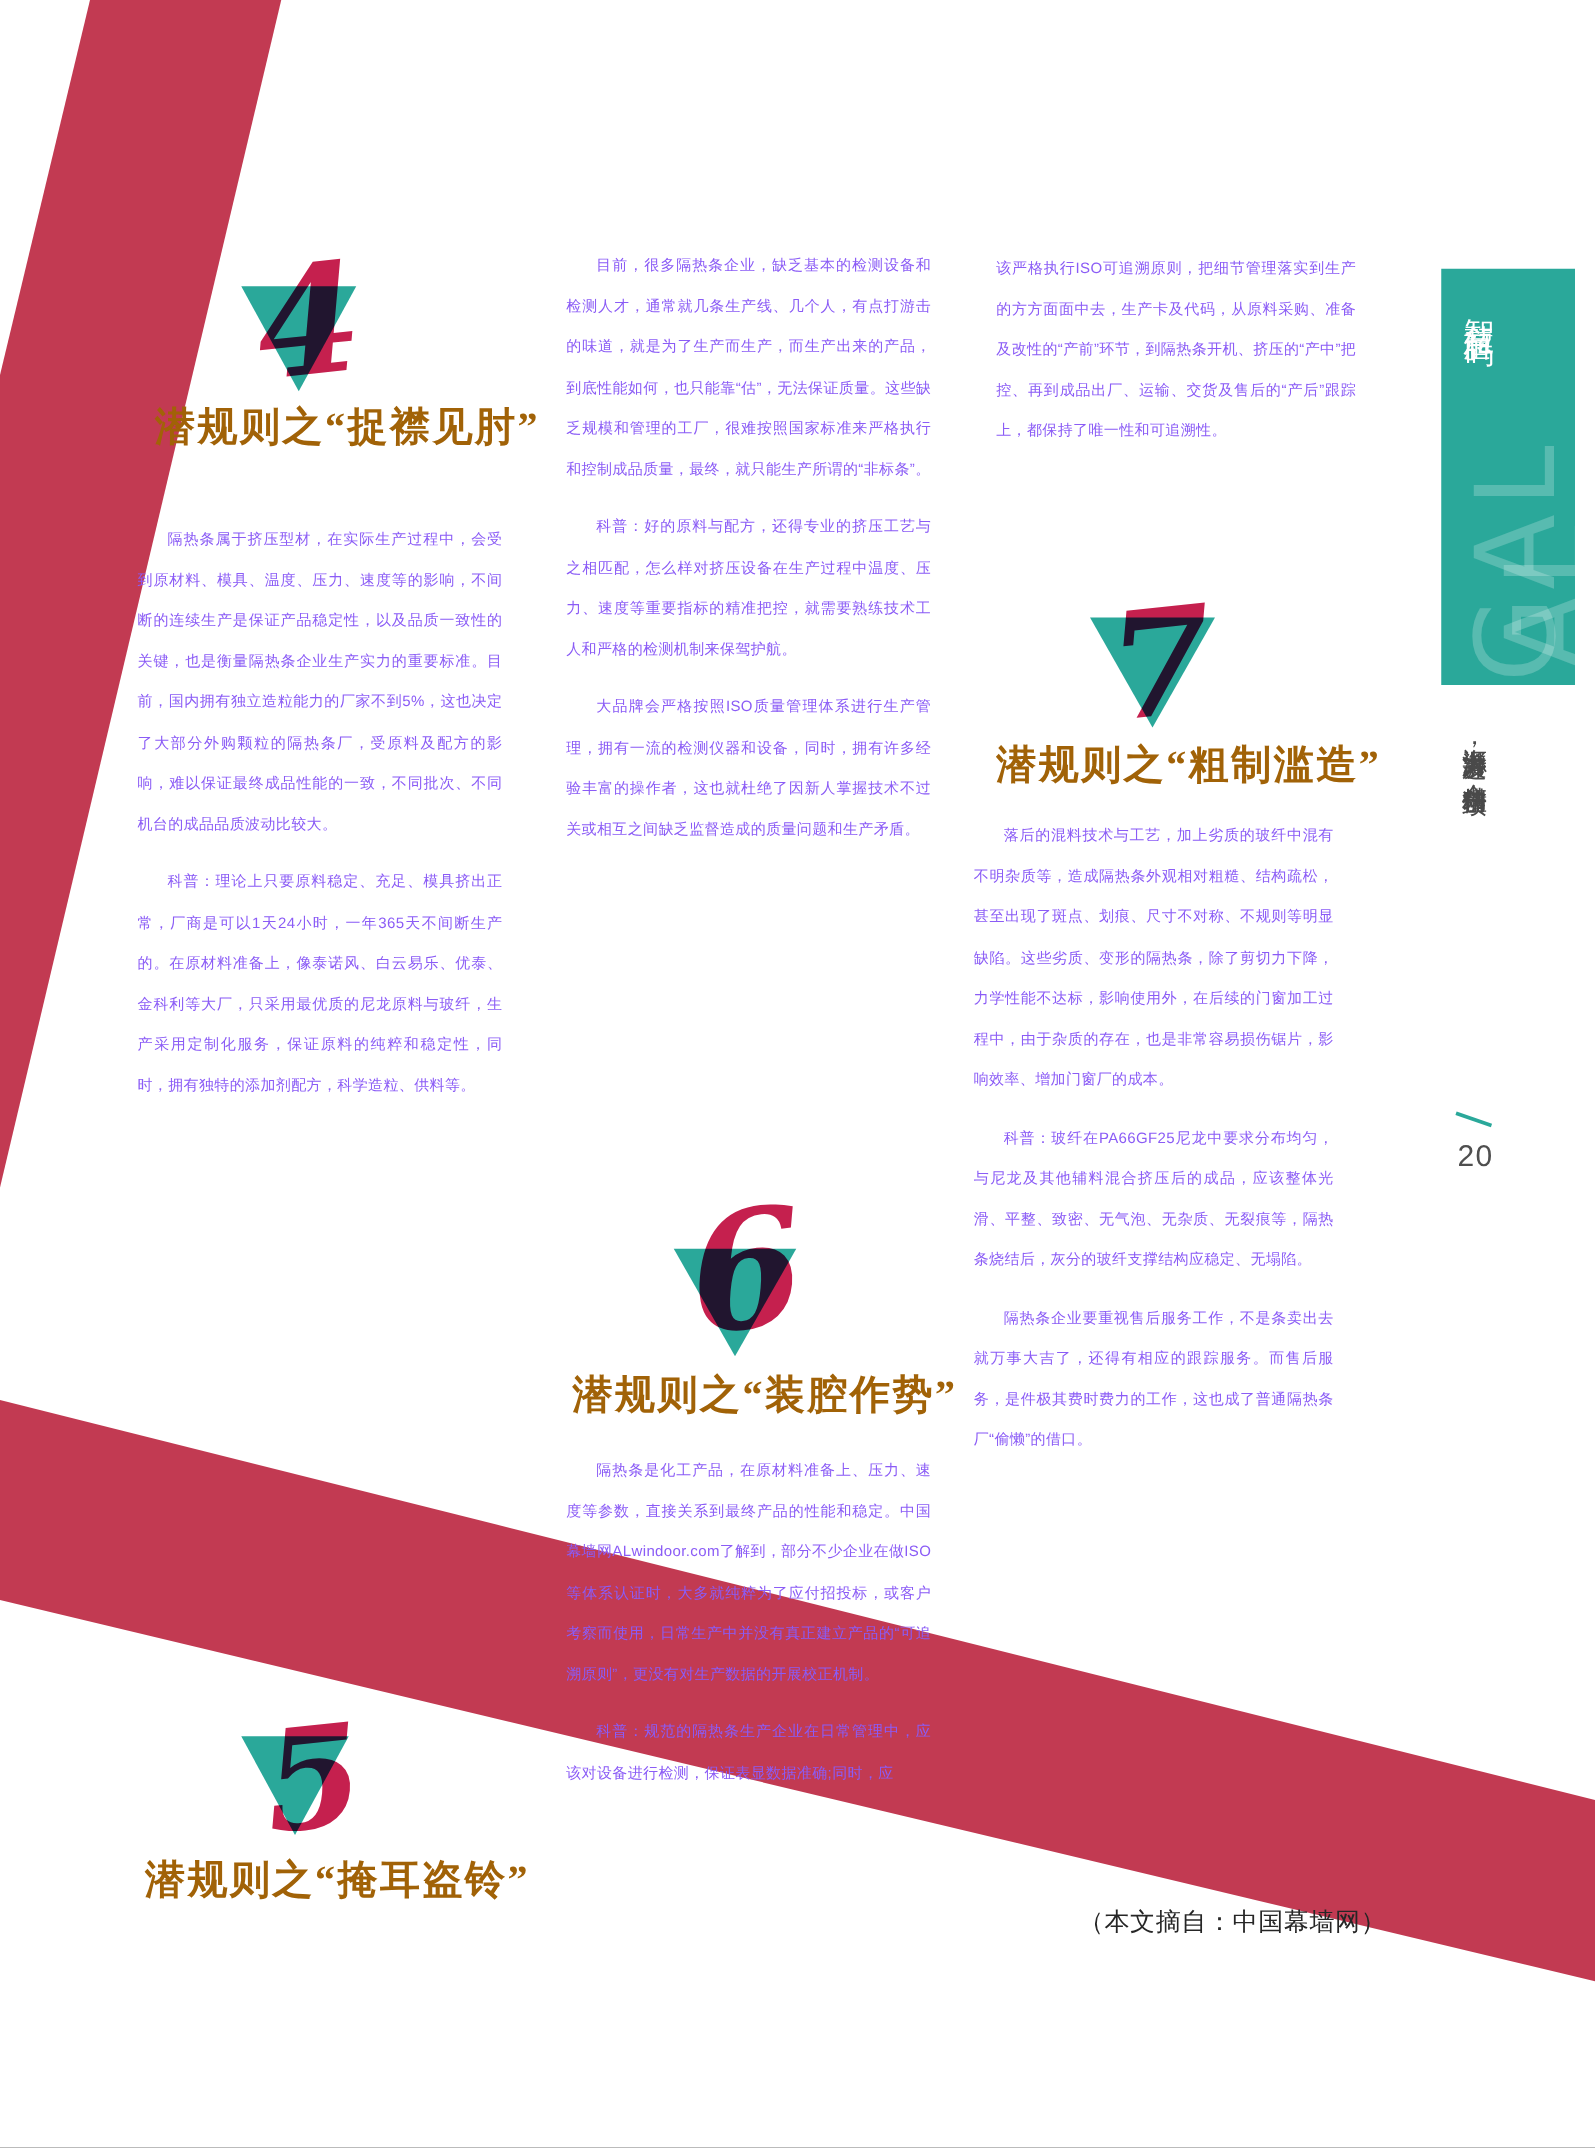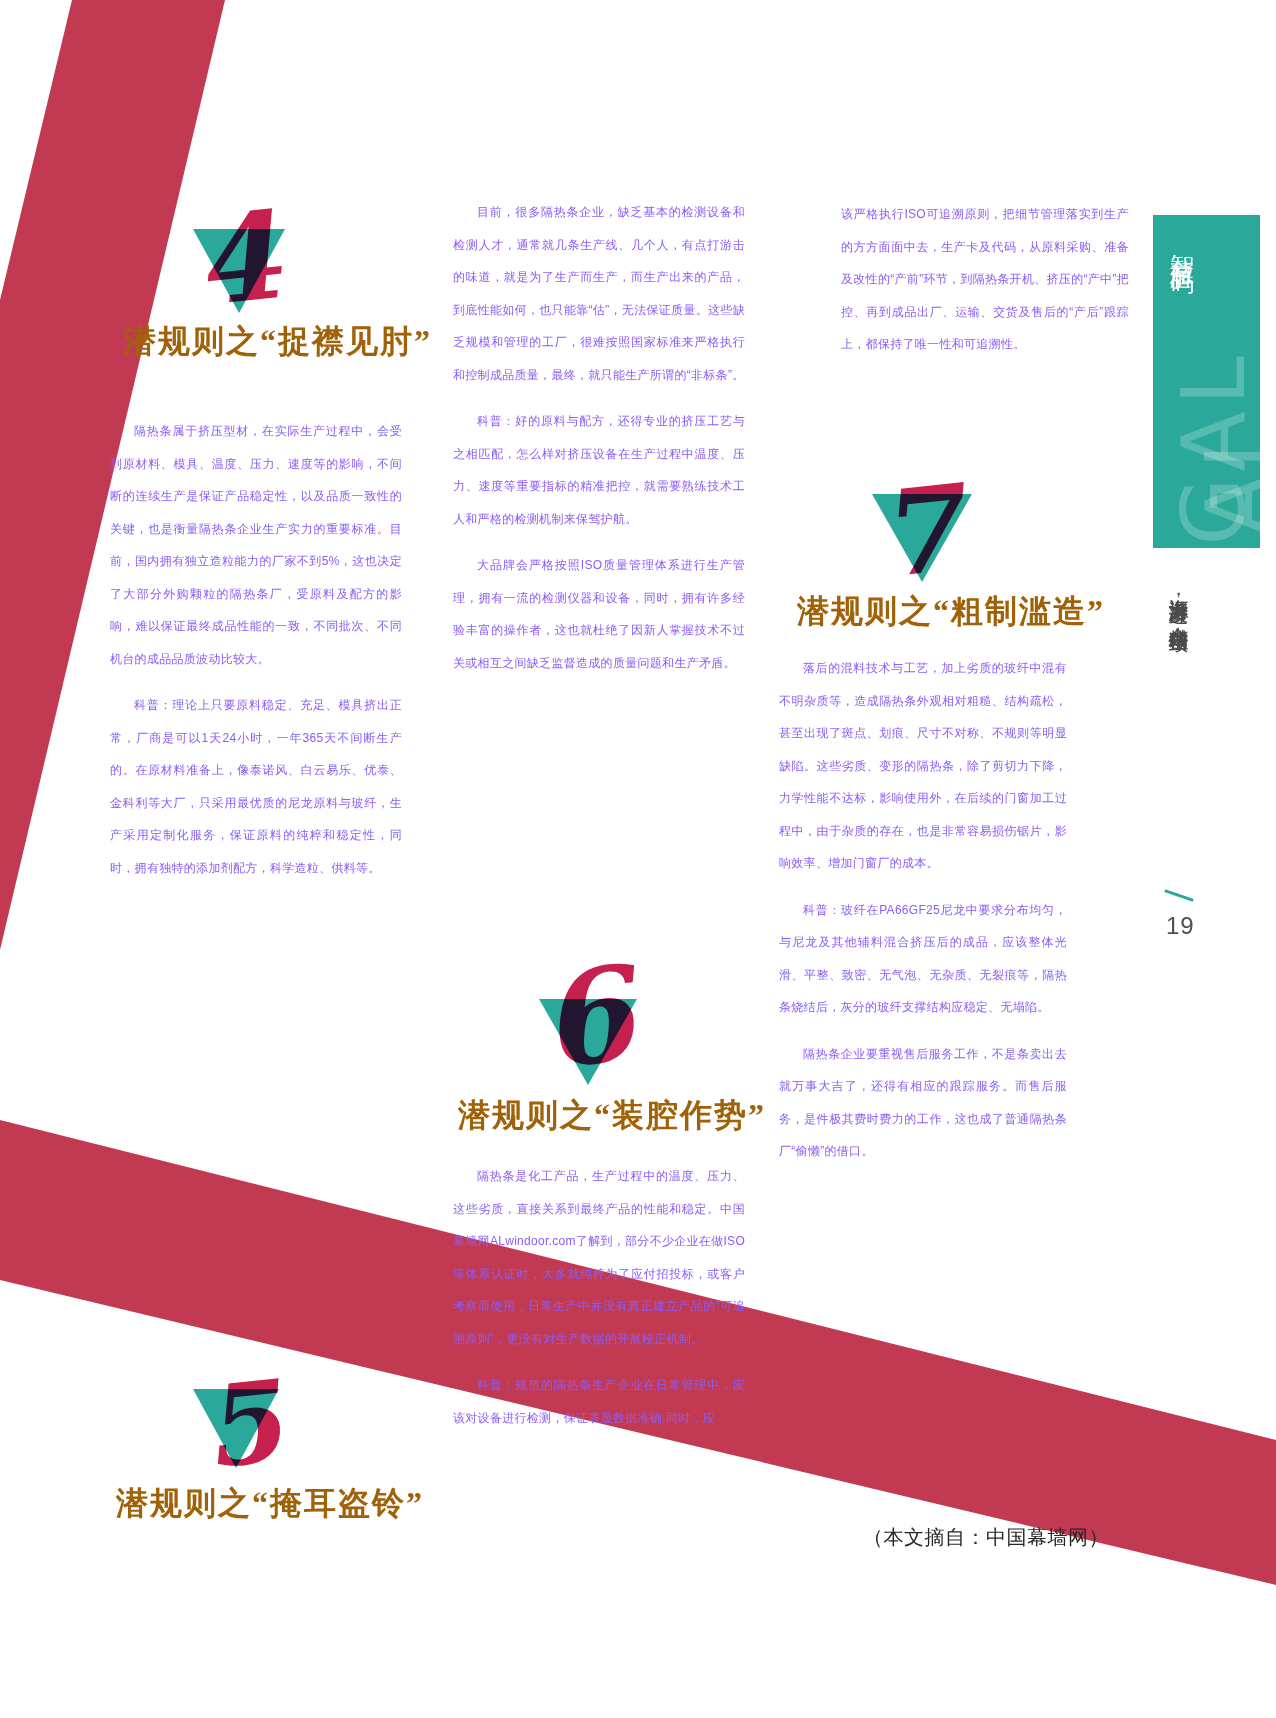--- a/index.html
+++ b/index.html
@@ -116,25 +116,25 @@
     <p>目前，很多隔热条企业，缺乏基本的检测设备和检测人才，通常就几条生产线、几个人，有点打游击的味道，就是为了生产而生产，而生产出来的产品，到底性能如何，也只能靠“估”，无法保证质量。这些缺乏规模和管理的工厂，很难按照国家标准来严格执行和控制成品质量，最终，就只能生产所谓的“非标条”。</p>
     <p>科普：好的原料与配方，还得专业的挤压工艺与之相匹配，怎么样对挤压设备在生产过程中温度、压力、速度等重要指标的精准把控，就需要熟练技术工人和严格的检测机制来保驾护航。</p>
     <p>大品牌会严格按照ISO质量管理体系进行生产管理，拥有一流的检测仪器和设备，同时，拥有许多经验丰富的操作者，这也就杜绝了因新人掌握技术不过关或相互之间缺乏监督造成的质量问题和生产矛盾。</p>
   </div>
 
   <div class="tri" style="left:539px;top:999px;border-width:86px 49px 0 49px;"></div>
   <div class="numeral" style="left:552px;top:952px;font-size:130px;">6</div>
   <div class="sec-title" style="left:458px;top:1094px;">潜规则之“装腔作势”</div>
 
   <div class="col" style="left:453px;top:1160px;width:292px;">
-    <p>隔热条是化工产品，生产过程中的温度、压力、这些劣质，直接关系到最终产品的性能和稳定。中国幕墙网ALwindoor.com了解到，部分不少企业在做ISO等体系认证时，大多就纯粹为了应付招投标，或客户考察而使用，日常生产中并没有真正建立产品的“可追溯原则”，更没有对生产数据的开展校正机制。</p>
+    <p>隔热条是化工产品，在原材料准备上、压力、速度等参数，直接关系到最终产品的性能和稳定。中国幕墙网ALwindoor.com了解到，部分不少企业在做ISO等体系认证时，大多就纯粹为了应付招投标，或客户考察而使用，日常生产中并没有真正建立产品的“可追溯原则”，更没有对生产数据的开展校正机制。</p>
     <p>科普：规范的隔热条生产企业在日常管理中，应该对设备进行检测，保证表显数据准确;同时，应</p>
   </div>
 
-  <div class="col" style="left:797px;top:198px;width:288px;margin-left:44px;">
+  <div class="col" style="left:797px;top:198px;width:288px;">
     <p class="noindent">该严格执行ISO可追溯原则，把细节管理落实到生产的方方面面中去，生产卡及代码，从原料采购、准备及改性的“产前”环节，到隔热条开机、挤压的“产中”把控、再到成品出厂、运输、交货及售后的“产后”跟踪上，都保持了唯一性和可追溯性。</p>
   </div>
 
   <div class="tri" style="left:872px;top:494px;border-width:88px 50px 0 50px;"></div>
   <div class="numeral" style="left:888px;top:472px;font-size:118px;">7</div>
   <div class="sec-title" style="left:797px;top:590px;font-family:Liberation Serif, serif;">潜规则之“粗制滥造”</div>
 
   <div class="col" style="left:779px;top:652px;width:288px;">
     <p>落后的混料技术与工艺，加上劣质的玻纤中混有不明杂质等，造成隔热条外观相对粗糙、结构疏松，甚至出现了斑点、划痕、尺寸不对称、不规则等明显缺陷。这些劣质、变形的隔热条，除了剪切力下降，力学性能不达标，影响使用外，在后续的门窗加工过程中，由于杂质的存在，也是非常容易损伤锯片，影响效率、增加门窗厂的成本。</p>
     <p>科普：玻纤在PA66GF25尼龙中要求分布均匀，与尼龙及其他辅料混合挤压后的成品，应该整体光滑、平整、致密、无气泡、无杂质、无裂痕等，隔热条烧结后，灰分的玻纤支撑结构应稳定、无塌陷。</p>
@@ -146,15 +146,15 @@
   <div class="side-box">
     <span class="gal copy-a">GAL</span>
     <span class="gal copy-b">GAL</span>
     <div class="side-title">智慧解码</div>
   </div>
 
   <div class="v-caption">资源潜力齐迸发，合力精耕创佳绩</div>
 
   <div class="slash"></div>
 
-  <div class="page-num">19</div>
+  <div class="page-num">20</div>
 
 </div>
 
 </body></html>

